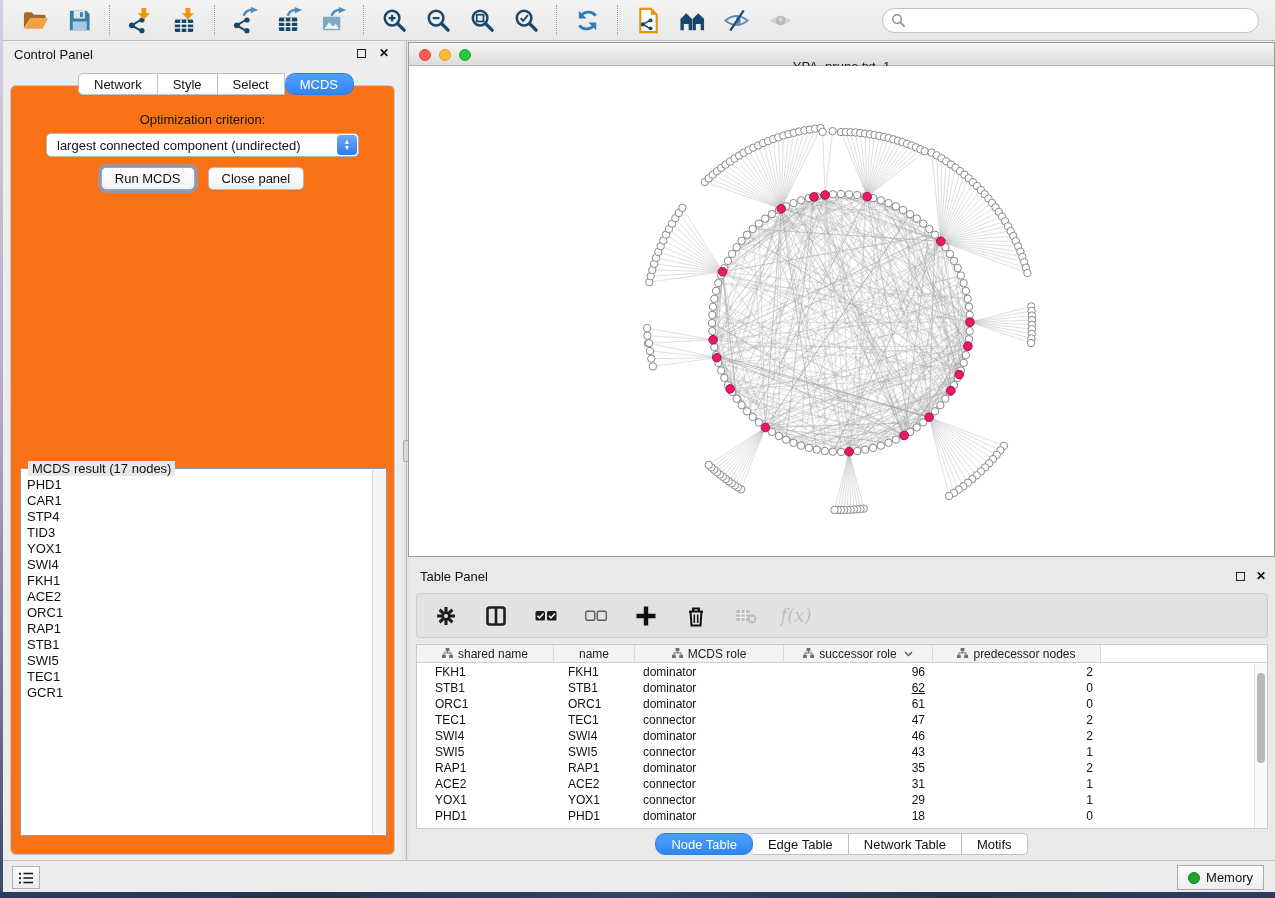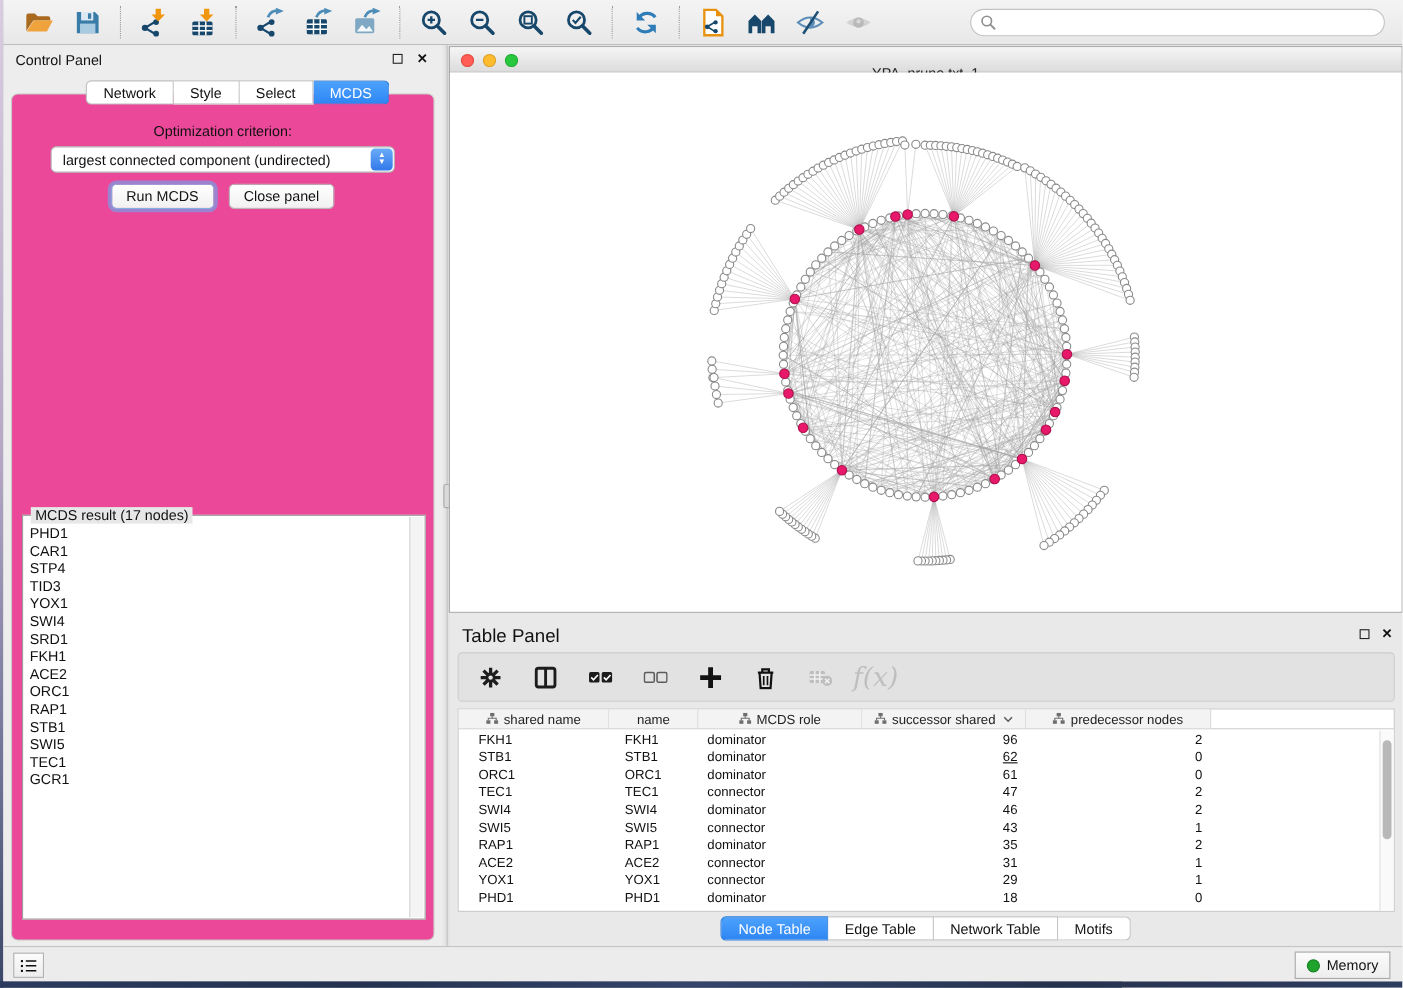--- a/index.html
+++ b/index.html
@@ -37,25 +37,25 @@
   .float-ico { position:absolute; width:9px; height:9px; border:1.5px solid #222; top:8px; }
   .close-ico { position:absolute; top:5px; font-size:12px; font-weight:bold; color:#111; }
   #cp-float { right:36px; } #cp-close { right:13px; }
 
   .seg-tabs { display:flex; position:absolute; z-index:3; }
   .seg-tab { height:22px; padding:0 15px; background:#fff; border:1px solid #c0c0c0;
     border-left:none; font-size:13px; color:#111; display:flex; align-items:center; }
   .seg-tab:first-child { border-left:1px solid #c0c0c0; border-radius:5px 0 0 5px; }
   .seg-tab:last-child { border-radius:0 5px 5px 0; }
   .seg-tab.active { background:linear-gradient(#4da2fd,#2e86f3); border-color:#2e7fe0;
-    color:#fff; }
+    color:#fff;border-radius:10px; }
   #cp-tabs { left:75px; top:32px; }
 
   #cp-box { position:absolute; left:7px; top:44px; width:385px; height:770px;
-    background:#ec4899; border:1px solid #c8c8c8; border-radius:6px; }
+    background:#f97316; border:1px solid #c8c8c8; border-radius:6px; }
   #opt-label { position:absolute; top:26px; width:100%; text-align:center; font-size:13px; color:#111; }
   #criterion-select { position:absolute; left:35px; top:47px; width:313px; height:24px;
     background:#fff; border:1px solid #b5b5b5; border-radius:5px;
     font-size:13px; color:#111; display:flex; align-items:center; padding-left:10px; }
   #criterion-stepper { position:absolute; right:1px; top:1px; width:20px; height:20px;
     border-radius:4px; background:linear-gradient(#6aabf8,#3179ea);
     display:flex; flex-direction:column; align-items:center; justify-content:center; }
   #criterion-stepper span { color:#fff; font-size:7px; line-height:6px; }
   #cp-buttons { position:absolute; top:81px; width:100%; display:flex; justify-content:center; gap:13px; }
   .mac-btn { height:23px; padding:0 13px; background:linear-gradient(#ffffff,#f1f1f1);
@@ -88,28 +88,28 @@
   #tl-red { left:10px; background:#ff5d55; border:1px solid #e1483f; }
   #tl-yellow { left:30px; background:#fdbc2f; border:1px solid #dfa023; }
   #tl-green { left:50px; background:#29c73e; border:1px solid #1eab31; }
   #net-title { position:absolute; width:100%; text-align:center; top:16px;
     font-size:13px; color:#222; }
   #net-canvas { position:relative; width:865px; height:490px; background:#fff; }
 
   
   #table-panel { position:absolute; left:405px; top:565px; width:867px; height:295px; }
   #tp-float { right:30px; } #tp-close { right:9px; }
-  #tp-title { position:absolute; left:12px; top:4px; font-size:17px; color:#111; }
+  #tp-title { position:absolute; left:12px; top:4px; font-size:13px; color:#111; }
   #tp-toolbar { position:absolute; left:8px; top:28px; width:852px; height:45px;
     background:#e2e2e2; border:1px solid #cdcdcd; border-radius:4px;
     display:flex; align-items:center; padding-left:16px; gap:24px; }
   .tp-ico { width:26px; height:24px; display:flex; align-items:center; justify-content:center; }
   .tp-ico svg { width:22px; height:22px; }
   .tp-ico.disabled { opacity:.5; }
-  .fx-label { font-family:"DejaVu Serif", serif; font-style:italic; font-size:24px; color:#9c9c9c; }
+  .fx-label { font-family:"DejaVu Serif", serif; font-style:italic; font-size:18px; color:#9c9c9c; }
 
   #tbl { position:absolute; left:8px; top:79px; width:852px; height:185px;
     background:#fff; border:1px solid #c9c9c9; }
   #tbl-header { display:flex; height:18px; border-bottom:1px solid #cfcfcf; }
   .th { background:#f3f3f3; border-right:1px solid #dadada; font-size:12px; color:#222;
     display:flex; align-items:center; justify-content:center; gap:5px; }
   .th svg.tree { width:11px; height:11px; flex:0 0 auto; }
   .th svg.chev { width:9px; height:6px; margin-left:2px; }
   #tbl-body { position:absolute; left:0; top:19px; right:13px; bottom:0; overflow:hidden; }
   .tr { display:flex; height:16px; }
@@ -319,21 +319,20 @@
         </div>
         <div id="mcds-fieldset">
           <span id="mcds-legend">MCDS result (17 nodes)</span>
           <div id="mcds-list">
               <div class="mcds-item">PHD1</div>
               <div class="mcds-item">CAR1</div>
               <div class="mcds-item">STP4</div>
               <div class="mcds-item">TID3</div>
               <div class="mcds-item">YOX1</div>
               <div class="mcds-item">SWI4</div>
-              <div class="mcds-item">SRD1</div>
               <div class="mcds-item">FKH1</div>
               <div class="mcds-item">ACE2</div>
               <div class="mcds-item">ORC1</div>
               <div class="mcds-item">RAP1</div>
               <div class="mcds-item">STB1</div>
               <div class="mcds-item">SWI5</div>
               <div class="mcds-item">TEC1</div>
               <div class="mcds-item">GCR1</div>
             </div>
           <div id="mcds-scroll"></div>
@@ -1281,21 +1280,21 @@
             </div>
             <div class="th" style="width: 149px;">
               <svg class="tree" viewBox="0 0 11 11">
                 <g fill="#6e6e6e">
                   <rect x="3.6" y="0" width="3.8" height="3.2"></rect>
                   <rect x="0" y="6.8" width="3.8" height="3.2"></rect>
                   <rect x="7.2" y="6.8" width="3.8" height="3.2"></rect>
                 </g>
                 <path d="M5.5 3.2 v1.7 M1.9 6.8 V4.9 h7.2 v1.9" stroke="#6e6e6e" fill="none"></path>
               </svg>
-              <span>successor shared</span>
+              <span>successor role</span>
               <svg class="chev" viewBox="0 0 9 6">
                 <path d="M1 1 L4.5 4.6 L8 1" stroke="#555" stroke-width="1.3" fill="none"></path>
               </svg>
             </div>
             <div class="th" style="width: 168px;">
               <svg class="tree" viewBox="0 0 11 11">
                 <g fill="#6e6e6e">
                   <rect x="3.6" y="0" width="3.8" height="3.2"></rect>
                   <rect x="0" y="6.8" width="3.8" height="3.2"></rect>
                   <rect x="7.2" y="6.8" width="3.8" height="3.2"></rect>

